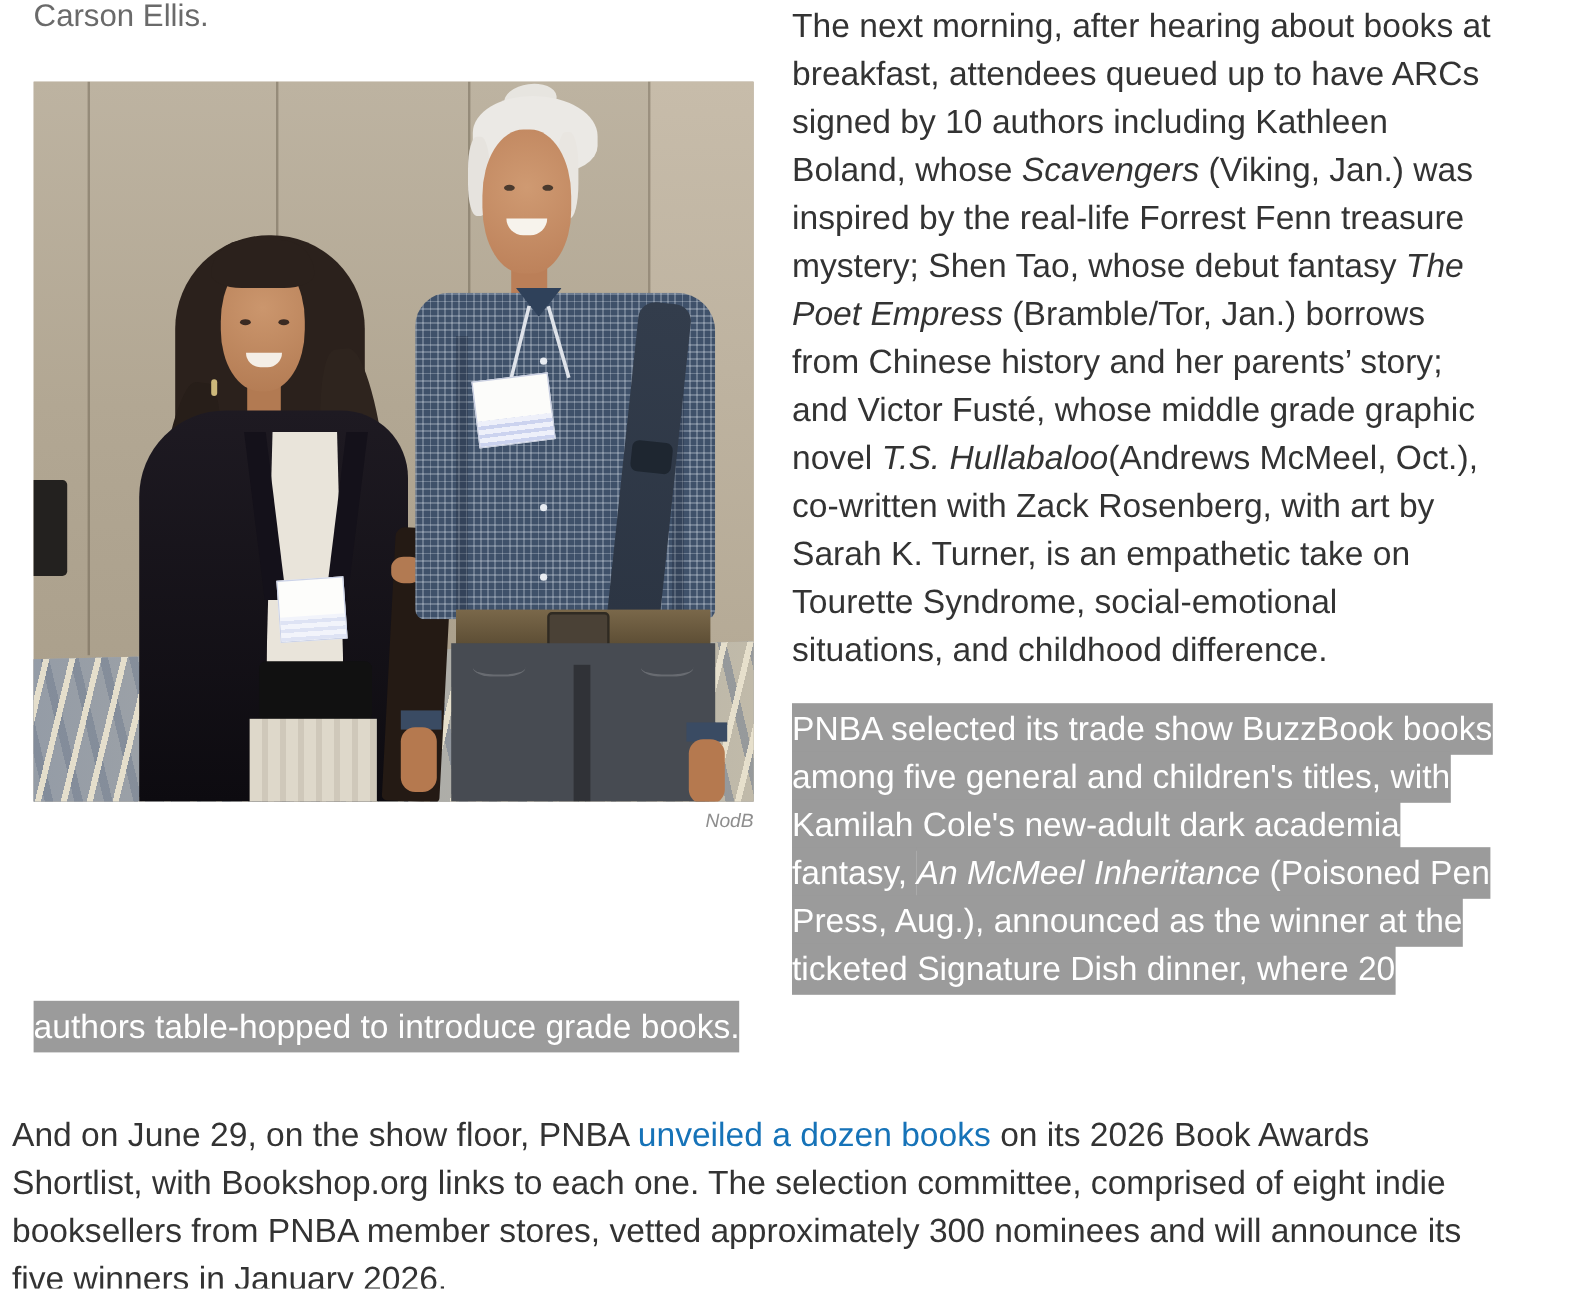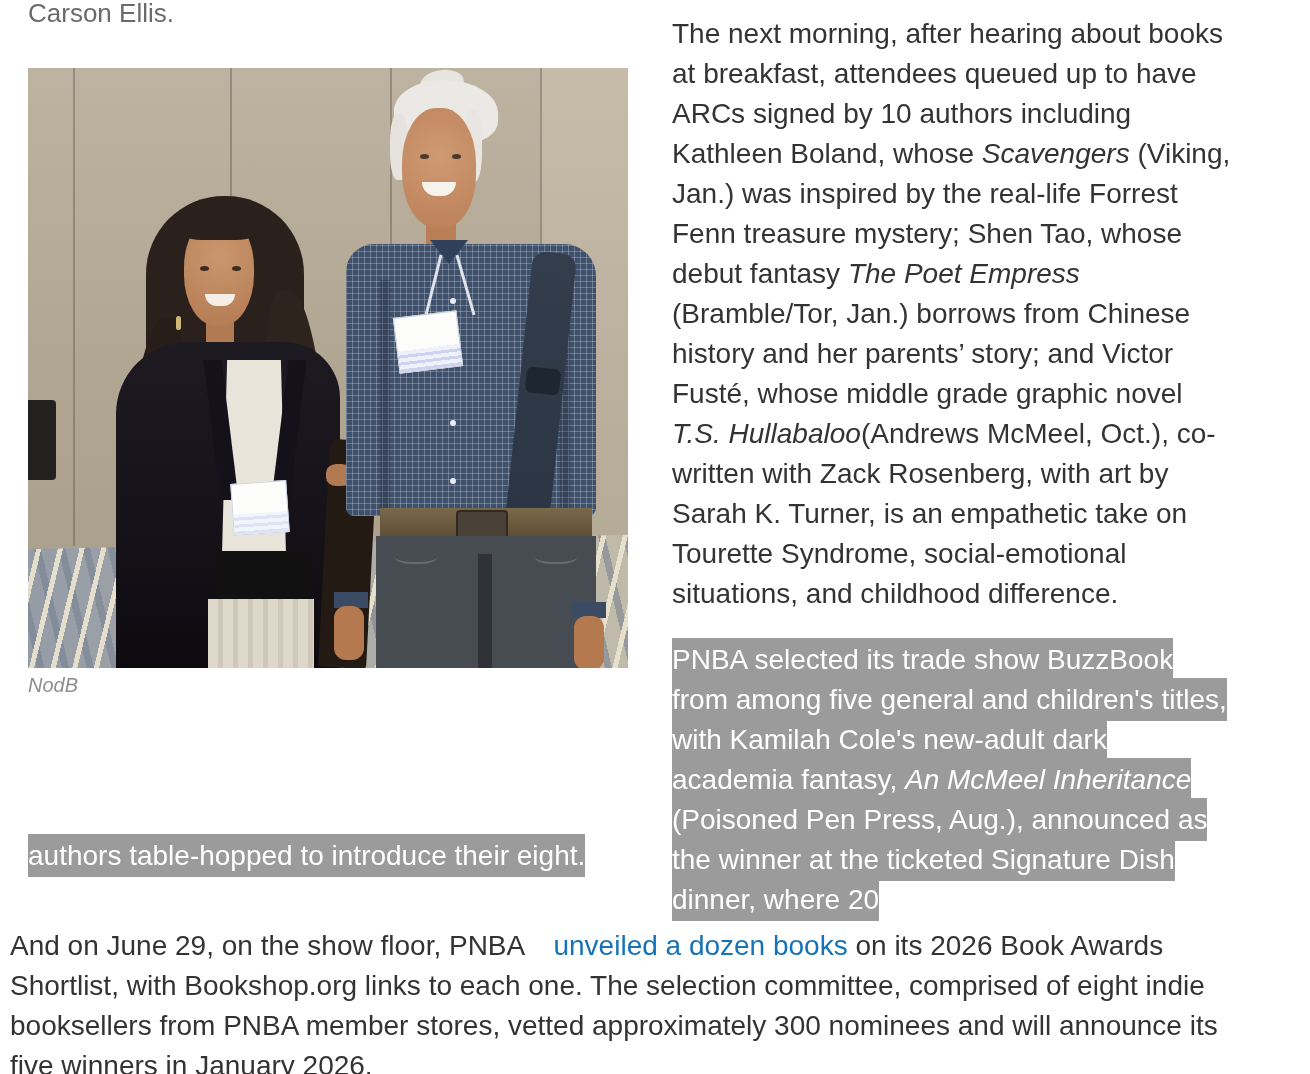--- a/index.html
+++ b/index.html
@@ -4,32 +4,32 @@
 <style>
   html,body{margin:0;padding:0;background:#fff;}
   #page{
     position:relative;width:1310px;height:1074px;background:#fff;overflow:hidden;
     font-family:"Liberation Sans","DejaVu Sans",sans-serif;color:var(--body-text,#333);
   }
   
   .left-col{position:absolute;left:28px;top:0;width:600px;height:936px;}
   .top-caption{position:absolute;left:0;top:-6px;width:600px;font-size:26px;line-height:38px;color:var(--caption-text,#6a6a6a);}
   figure.photo{position:absolute;left:0;top:68px;width:600px;height:600px;margin:0;overflow:hidden;background:#b3a894;}
-  .credit{position:absolute;left:0;top:672px;width:600px;text-align:left;font-style:italic;font-size:20px;line-height:26px;color:var(--credit-text,#8e8e8e);}
+  .credit{position:absolute;left:0;top:672px;width:600px;text-align:right;font-style:italic;font-size:16px;line-height:26px;color:var(--credit-text,#8e8e8e);}
   .photo-caption{position:absolute;left:0;top:702px;width:600px;font-size:26px;line-height:38px;color:var(--caption-text,#6a6a6a);}
   .continuation{position:absolute;left:0;top:836px;width:620px;font-size:28px;line-height:40px;}
   
   .right-col{position:absolute;left:660px;top:0;width:588px;}
-  .para{font-size:28px;line-height:40px;color:var(--body-text,#333);margin:12px;}
+  .para{font-size:28px;line-height:40px;color:var(--body-text,#333);margin:0;}
   .para1{padding-top:2px;}
   .selected-para{margin-top:26px;}
   .sel-text span,.sel-text i,.sel-text a{background:var(--selection-bg,#9b9b9b);color:var(--selection-text,#fff);padding:6px 0;}
   
   .bottom-para{position:absolute;left:10px;top:898px;width:1232px;font-size:28px;line-height:40px;color:var(--body-text,#333);}
-  .bottom-para a{color:var(--link-color,#1673b8);text-decoration:none;margin-left:22px;}
+  .bottom-para a{color:var(--link-color,#1673b8);text-decoration:none;}
   i{font-style:italic;}
 
   
   .ph{position:absolute;}
   .wall{inset:0;background:linear-gradient(180deg,#bdb3a1 0%,#b2a793 45%,#a89d89 100%);}
   .wall-strip-right{left:512px;top:0;width:88px;height:480px;background:linear-gradient(180deg,#c7bcaa,#b5aa96);}
   .seam{top:0;width:2px;height:478px;background:rgba(95,85,68,.42);}
   .seam1{left:45px;}.seam2{left:202px;}.seam3{left:362px;}.seam4{left:512px;}
   .carpet{left:-12px;top:474px;width:624px;height:140px;transform:rotate(-1.4deg);
     background-color:#a3a9b2;
@@ -171,23 +171,23 @@
         <div class="ph m-pocket m-pocket-l"></div>
         <div class="ph m-pocket m-pocket-r"></div>
         <div class="ph m-cuff m-cuff-l"></div>
         <div class="ph m-cuff m-cuff-r"></div>
         <div class="ph m-hand m-hand-l"></div>
         <div class="ph m-hand m-hand-r"></div>
       </div>
     </figure>
 
     <div class="credit">NodB</div>
-    <div class="continuation sel-text"><span>authors table-hopped to introduce their eight.</span></div>
+    <div class="continuation sel-text"><span>authors table-hopped to introduce grade books.</span></div>
   </div>
 
   <div class="right-col">
     <p class="para para1"><span>The next morning, after hearing about books at breakfast, attendees queued up to have ARCs signed by 10 authors including Kathleen Boland, whose </span><i>Scavengers</i><span> (Viking, Jan.) was inspired by the real-life Forrest Fenn treasure mystery; Shen Tao, whose debut fantasy </span><i>The Poet Empress</i><span> (Bramble/Tor, Jan.) borrows from Chinese history and her parents’ story; and Victor Fusté, whose middle grade graphic novel </span><i>T.S. Hullabaloo</i><span>(Andrews McMeel, Oct.), co-written with Zack Rosenberg, with art by Sarah K. Turner, is an empathetic take on Tourette Syndrome, social-emotional situations, and childhood difference.</span></p>
-    <p class="para selected-para sel-text"><span>PNBA selected its trade show BuzzBook from among five general and children's titles, with Kamilah Cole's new-adult dark academia fantasy, </span><i>An McMeel Inheritance</i><span> (Poisoned Pen Press, Aug.), announced as the winner at the ticketed Signature Dish dinner, where 20</span></p>
+    <p class="para selected-para sel-text"><span>PNBA selected its trade show BuzzBook books among five general and children's titles, with Kamilah Cole's new-adult dark academia fantasy, </span><i>An McMeel Inheritance</i><span> (Poisoned Pen Press, Aug.), announced as the winner at the ticketed Signature Dish dinner, where 20</span></p>
   </div>
 
   <p class="bottom-para"><span>And on June 29, on the show floor, PNBA </span><a href="#">unveiled a dozen books</a><span> on its 2026 Book Awards Shortlist, with Bookshop.org links to each one. The selection committee, comprised of eight indie booksellers from PNBA member stores, vetted approximately 300 nominees and will announce its five winners in January 2026.</span></p>
 
 </div>
 
 </body></html>

